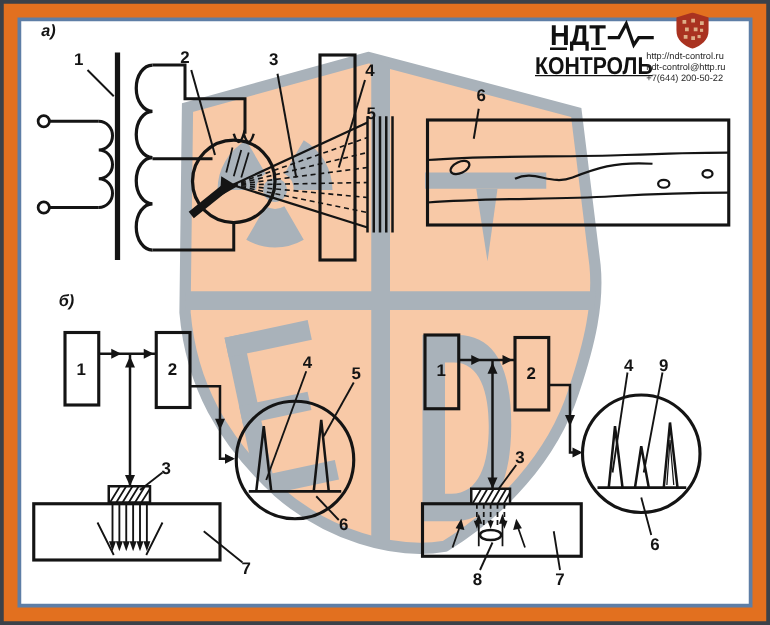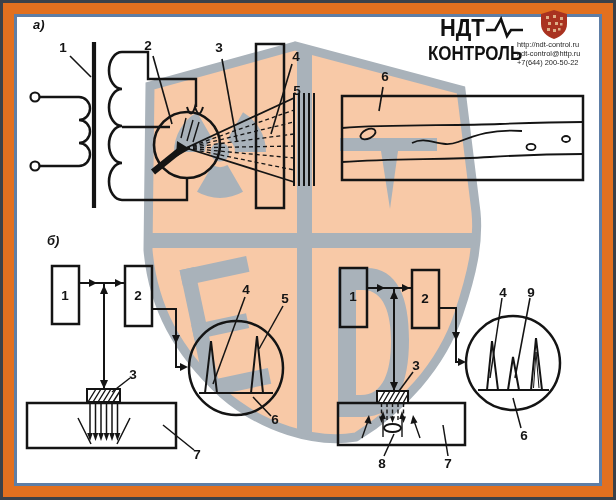--- a/index.html
+++ b/index.html
@@ -1,21 +1,21 @@
 <!DOCTYPE html>
 <html><head>
 <meta charset="utf-8">
 <style>
   html,body{margin:0;padding:0;background:#888;}
   .frame{position:relative;width:616px;height:500px;background:#3b4149;font-family:"Liberation Sans",sans-serif;overflow:hidden;}
   .frame-orange{position:absolute;left:3px;top:3px;right:3px;bottom:3px;background:#e2701f;}
   .frame-slate{position:absolute;left:14px;top:14px;right:14px;bottom:14px;background:#5e7ea6;}
   .frame-white{position:absolute;left:17px;top:17px;right:17px;bottom:17px;background:#ffffff;}
   svg.layer{position:absolute;left:0;top:0;width:616px;height:500px;}
-  .logo{position:absolute;left:428px;top:15px;color:#111;}
+  .logo{position:absolute;left:428px;top:15px;color:#111;text-decoration:underline;}
   .logo-line1{margin-left:12px;display:flex;align-items:center;height:26px;}
   .logo-ndt{font-size:23px;font-weight:bold;letter-spacing:0px;transform:scaleX(.95);transform-origin:left center;white-space:nowrap;}
   .logo-pulse{margin-left:-1px;}
   .logo-kontrol{font-size:19.5px;font-weight:bold;transform:scaleX(.87);transform-origin:left top;white-space:nowrap;margin-top:1px;}
   .contacts{position:absolute;left:517px;top:40px;font-size:7.4px;line-height:9px;color:#262626;white-space:nowrap;}
   .mini-shield{position:absolute;left:541px;top:10px;}
   text.callout{font-weight:bold;font-size:13.5px;fill:#141414;}
   text.panel-label{font-weight:bold;font-style:italic;font-size:13px;fill:#141414;}
 </style>
 </head>

